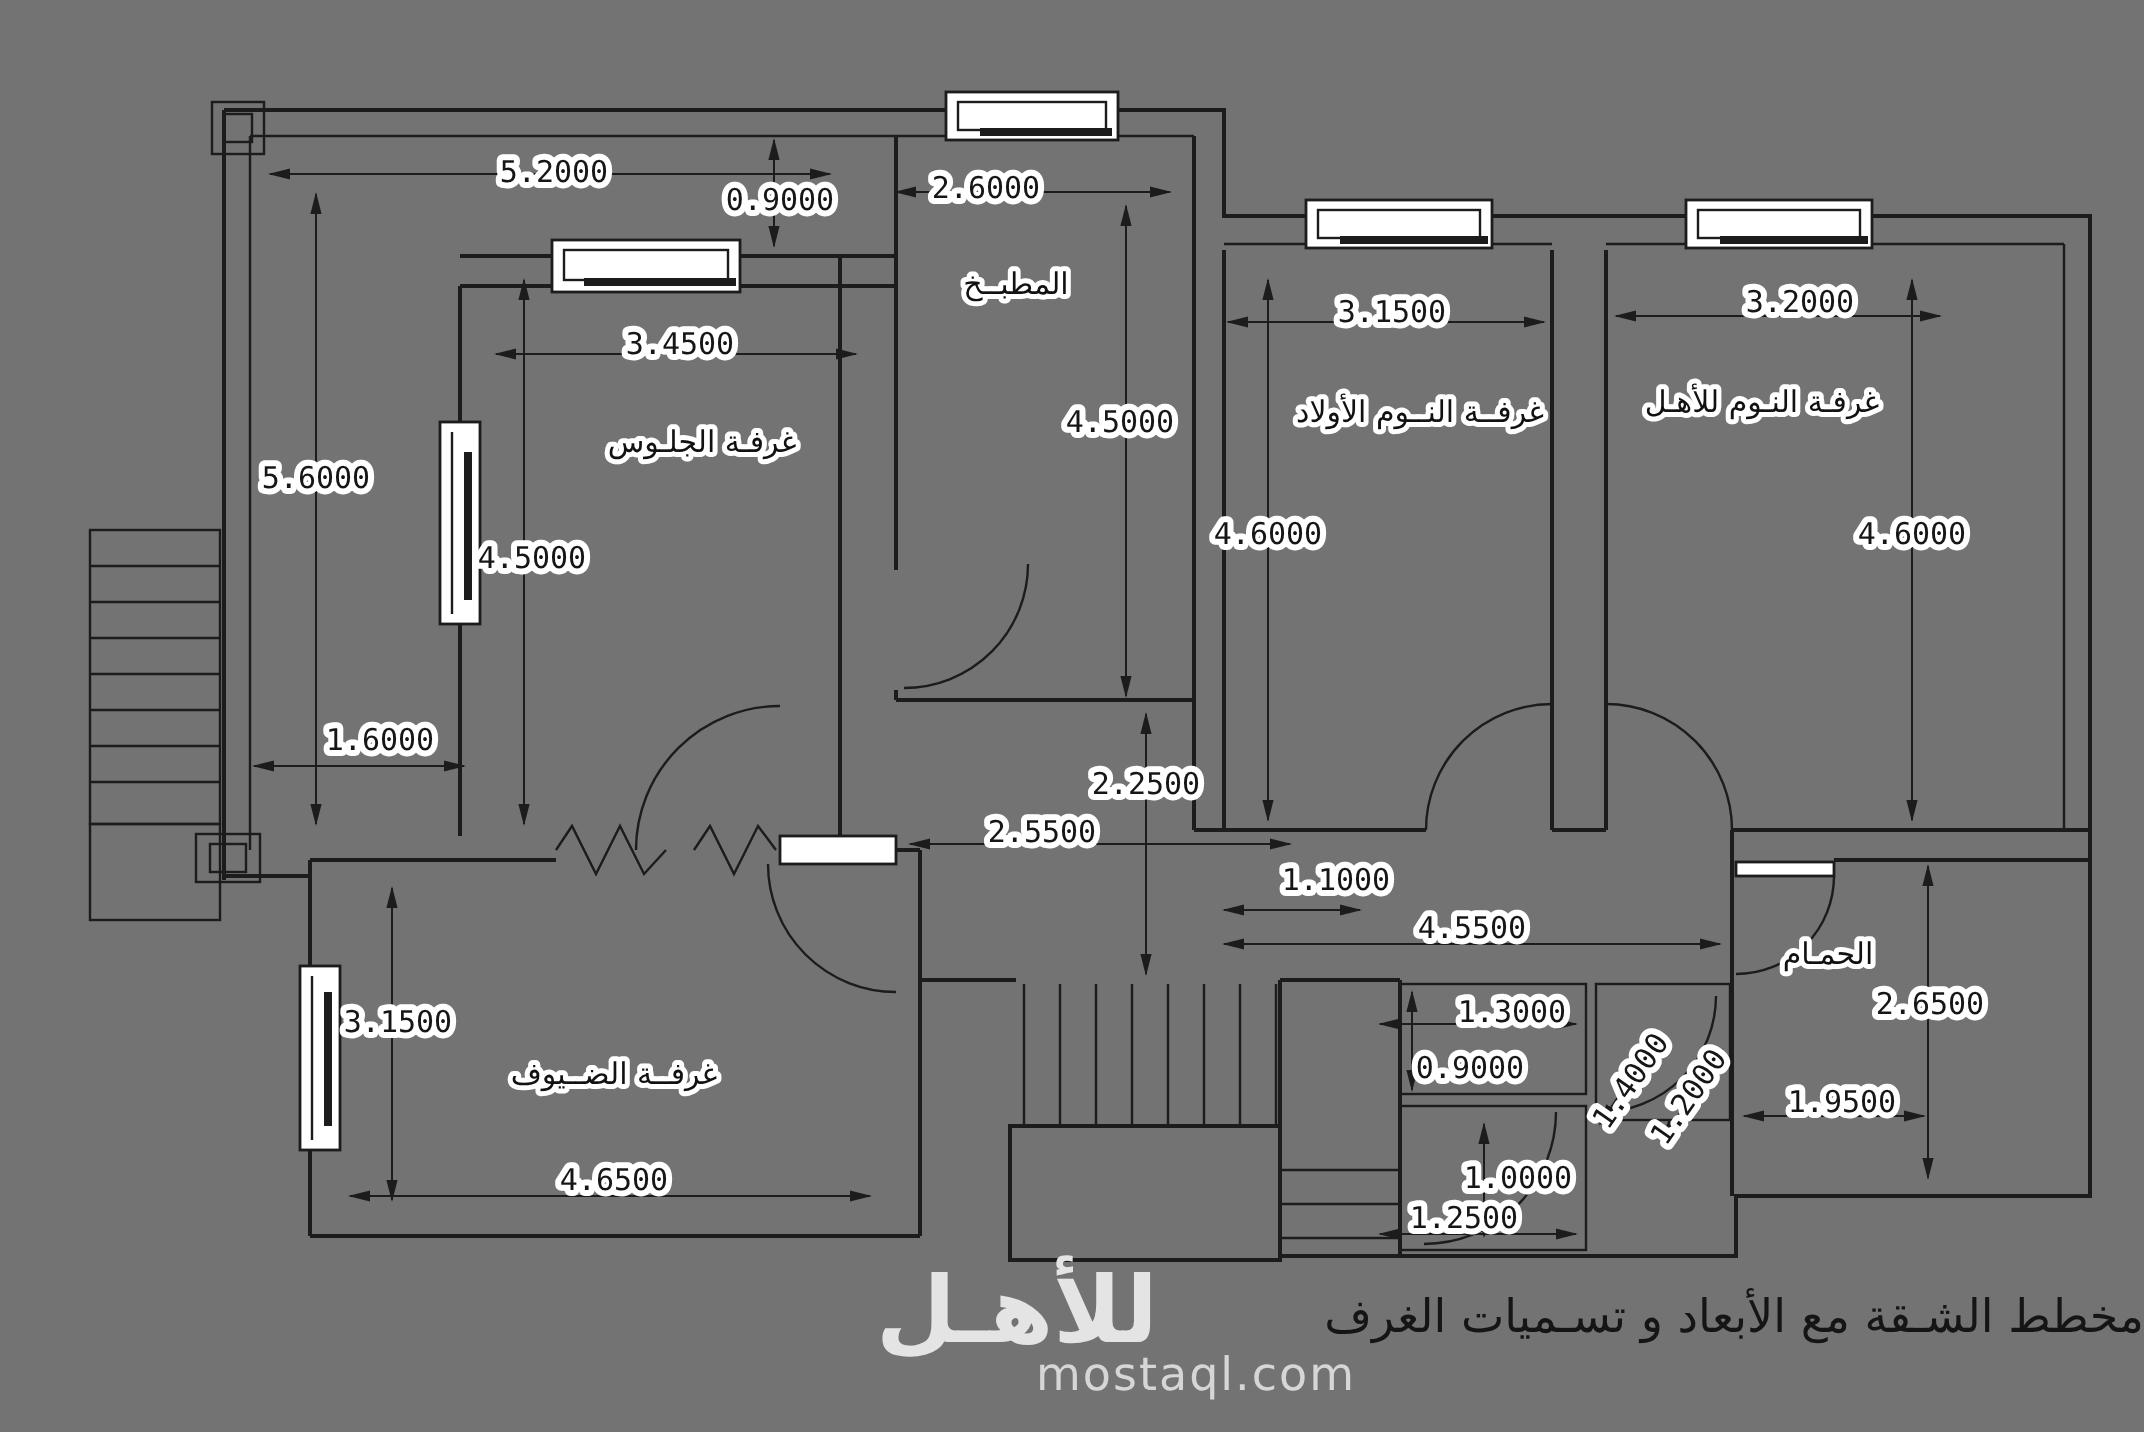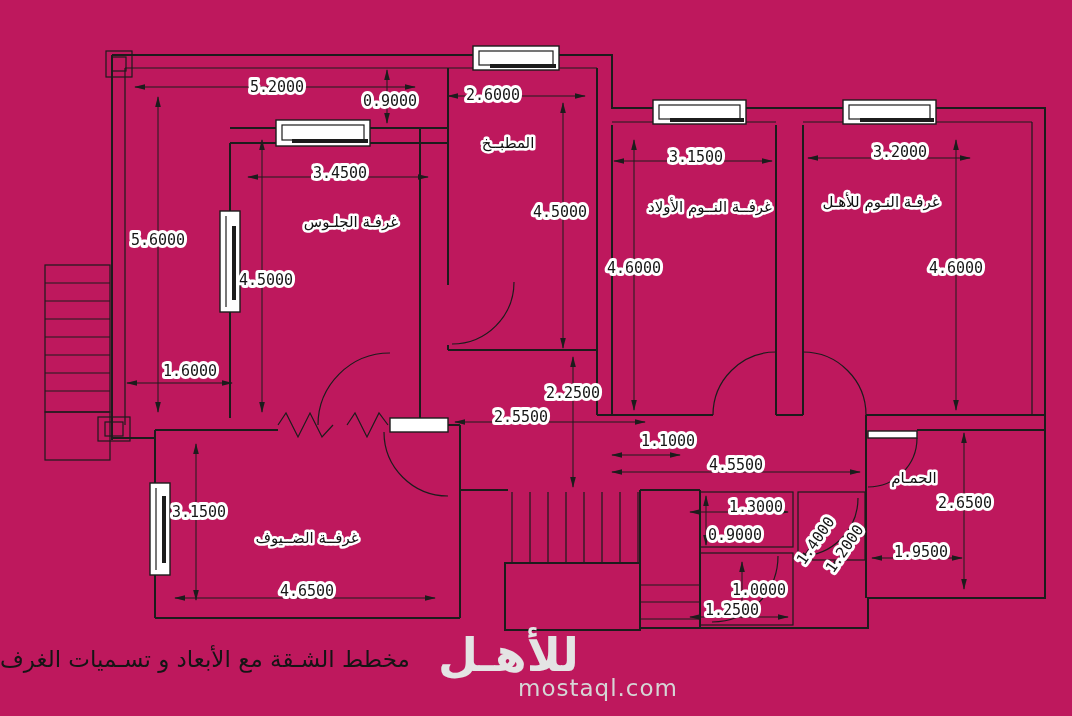--- a/index.html
+++ b/index.html
@@ -1,30 +1,30 @@
 <!DOCTYPE html>
 <html lang="ar"><head>
 <meta charset="utf-8">
 <style>
   html,body{margin:0;padding:0;background:#fff;}
-  #stage{position:relative;width:1072px;height:716px;background:#be185d;overflow:hidden;
+  #stage{position:relative;width:1072px;height:716px;background:#737373;overflow:hidden;
          font-family:"DejaVu Sans",sans-serif;}
   #plan-svg{position:absolute;left:0;top:0;}
   .wall{stroke:#1c1c1c;stroke-width:2;fill:none;}
   .thin{stroke:#1c1c1c;stroke-width:1.2;fill:none;}
   .dimline{stroke:#1c1c1c;stroke-width:1;fill:none;}
   .winfill{fill:#fff;stroke:#1c1c1c;stroke-width:1.4;}
   .sill{stroke:#1c1c1c;stroke-width:4;}
   text.dim{font-family:"DejaVu Sans Mono",monospace;font-size:15px;fill:#161616;
            text-anchor:middle;dominant-baseline:middle;
            paint-order:stroke;stroke:#fff;stroke-width:6px;stroke-linejoin:round;}
   text.room{font-family:"DejaVu Sans",sans-serif;font-size:15px;fill:#111;
             text-anchor:middle;dominant-baseline:middle;
             paint-order:stroke;stroke:#fff;stroke-width:5px;stroke-linejoin:round;}
-  #title-caption{position:absolute;left:0;right:0;top:646px;text-align:left;
+  #title-caption{position:absolute;left:0;right:0;top:646px;text-align:right;
                  font-size:23px;color:#151515;direction:rtl;z-index:3;}
   #wm-logo{position:absolute;left:438px;top:628px;font-size:46px;font-weight:bold;
            color:#e4e4e4;z-index:2;}
   #wm-site{position:absolute;left:470px;top:675px;font-size:23px;letter-spacing:1px;
            color:#d6d6d6;z-index:2;margin-left:48px;}
 </style>
 </head>
 <body>
 
 <div id="stage">

